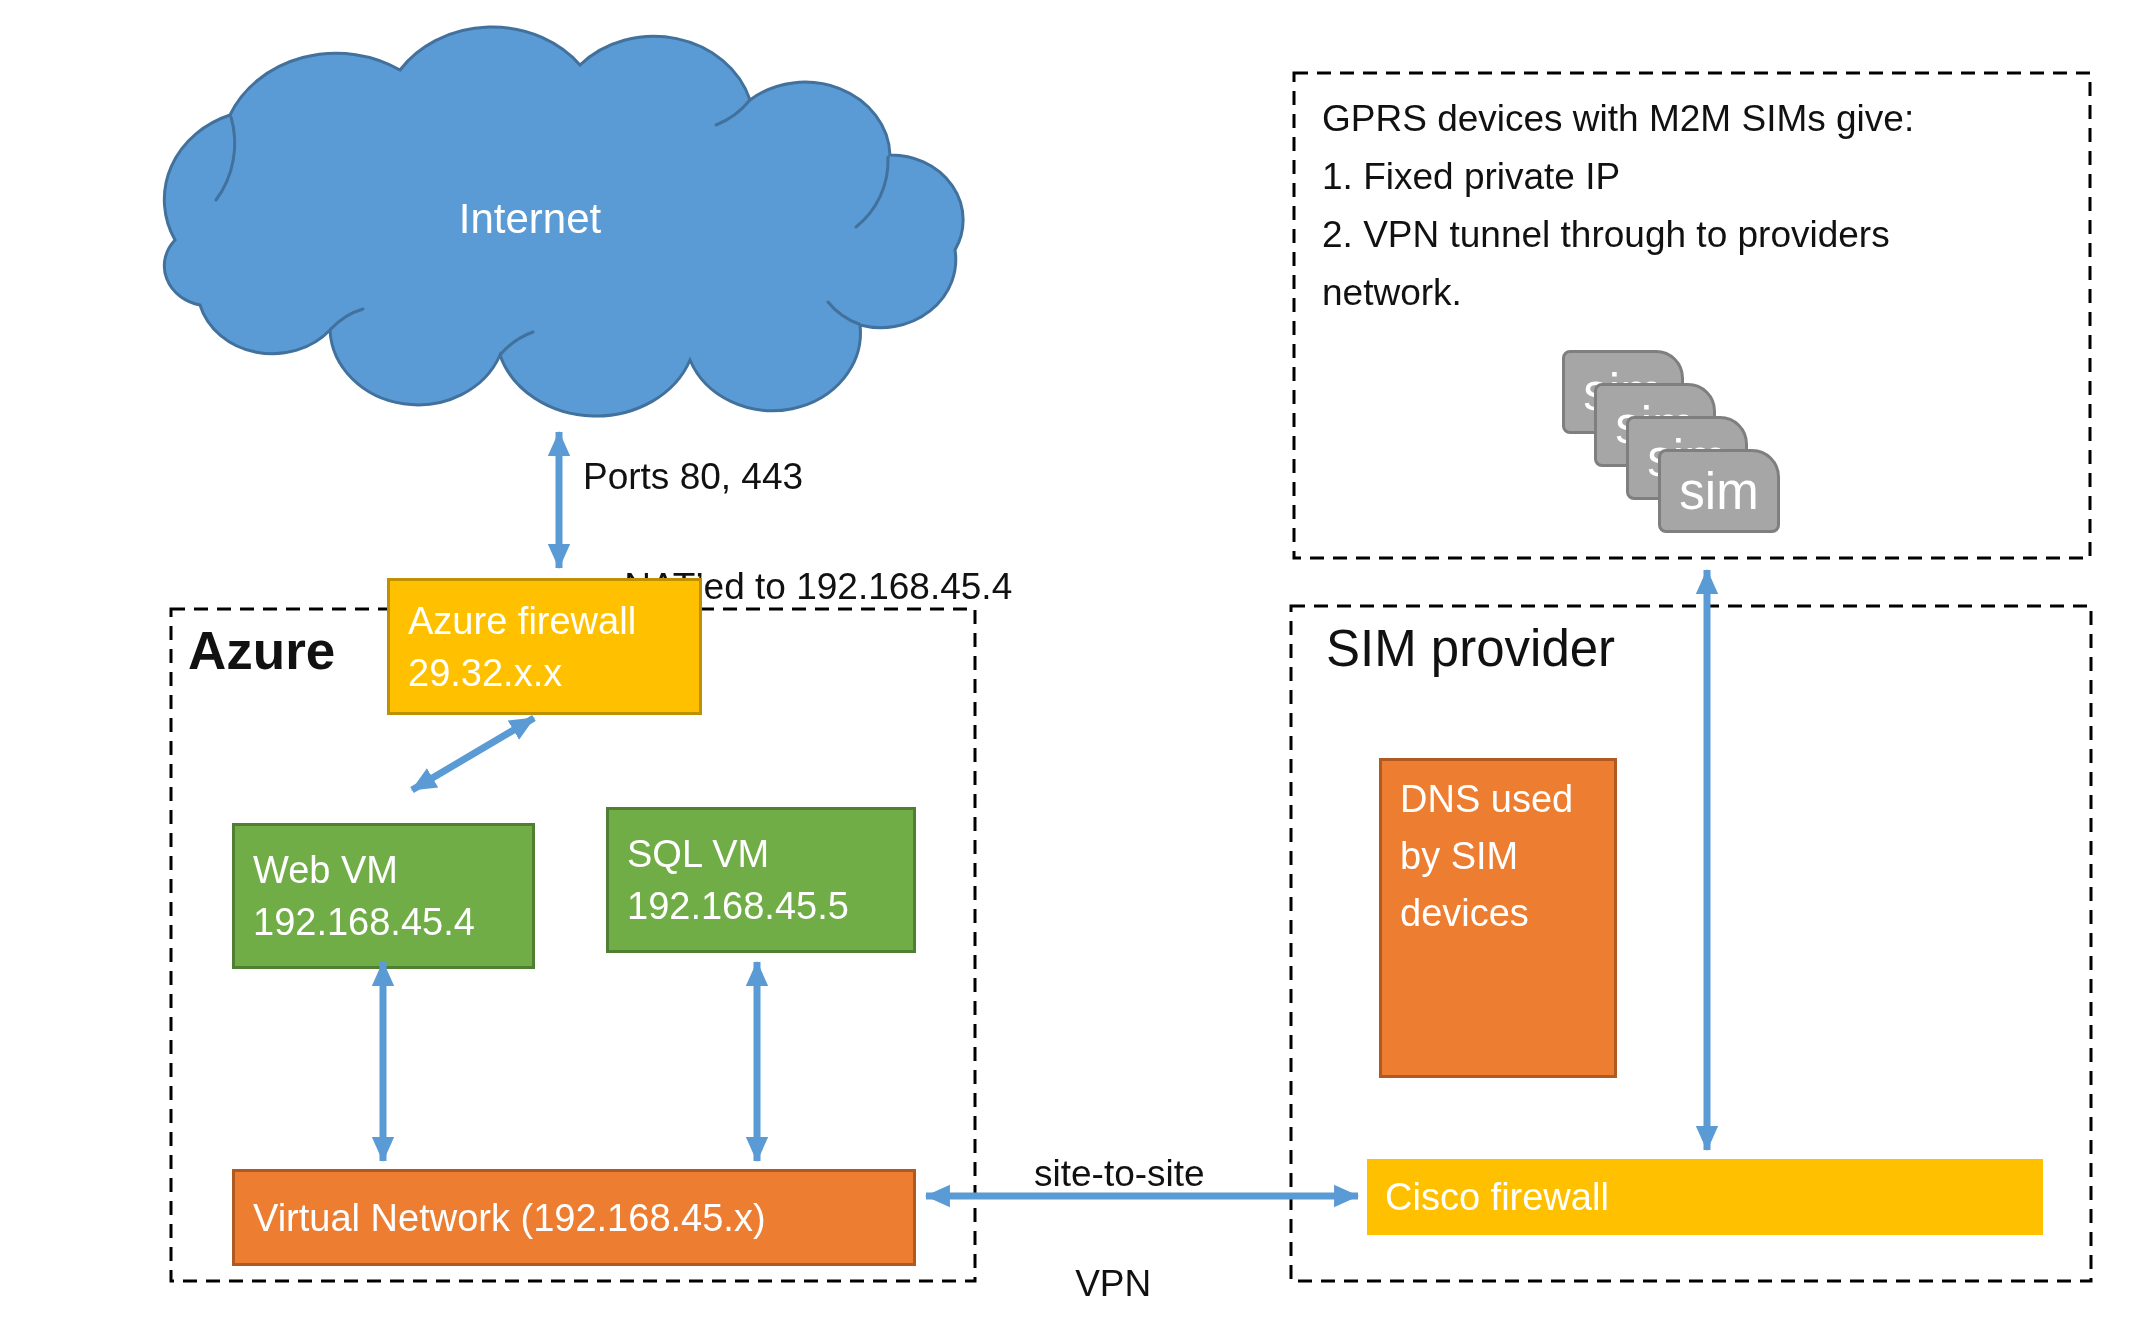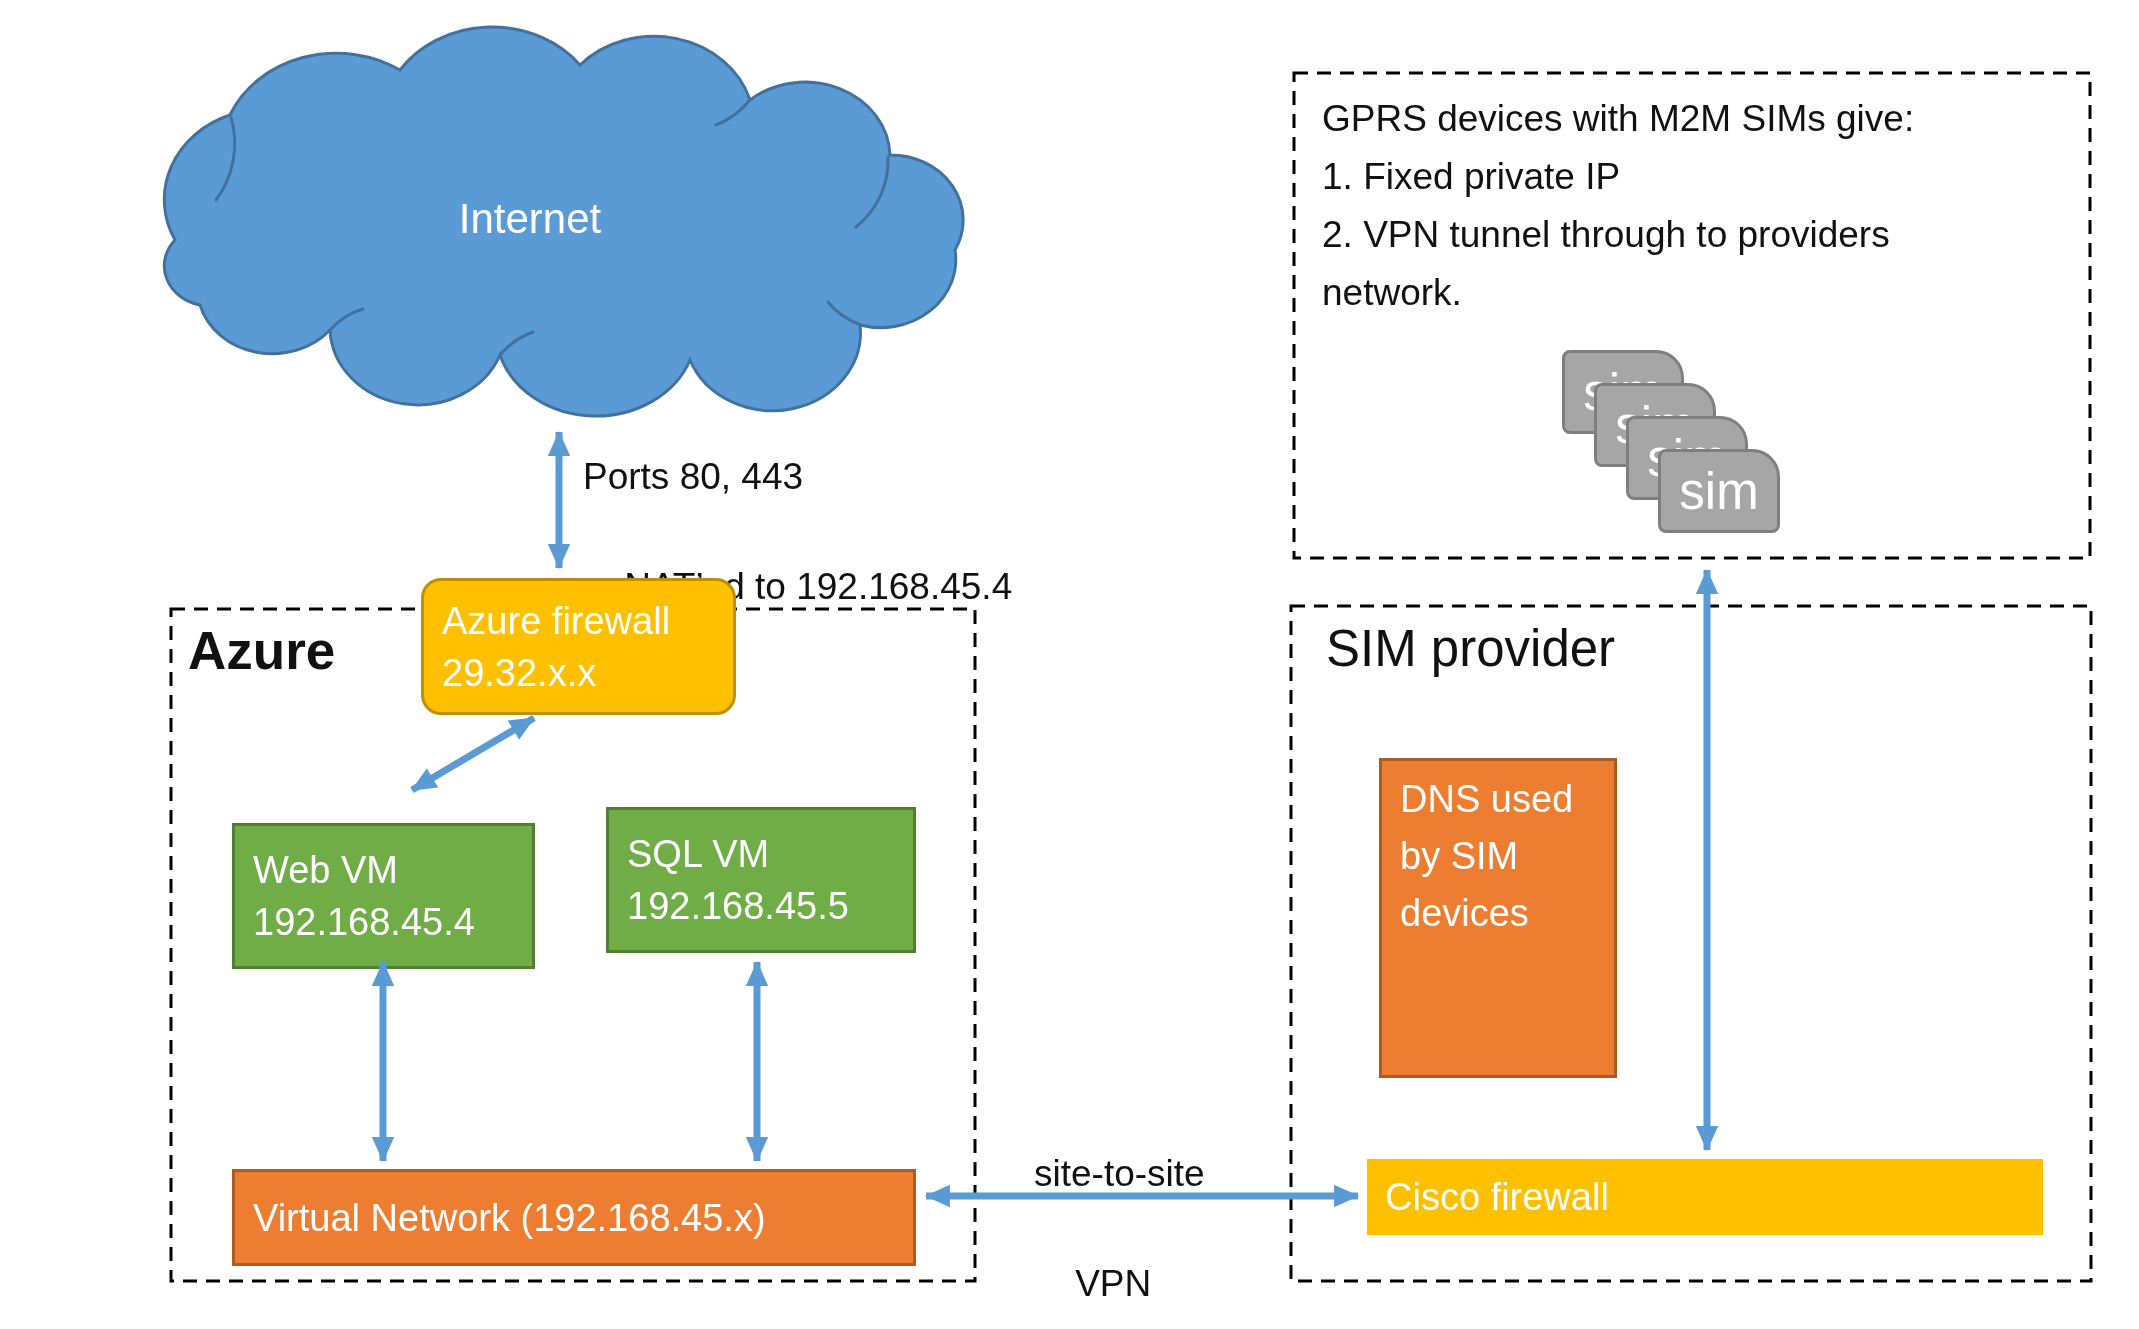--- a/index.html
+++ b/index.html
@@ -82,21 +82,21 @@
   </svg>
 
   <div class="internet-label">Internet</div>
 
   <div class="lbl abs" style="left:583px;top:443px;margin-top:6px;"><span>Ports 80, 443</span><br>
     <span>NAT’ed to 192.168.45.4</span>
   </div>
 
   <div class="lbl abs" style="left:188px;top:623px;font-size:53px;font-weight:bold;">Azure</div>
 
-  <div class="box yellow" style="left:421px;top:578px;width:315px;height:137px;border-radius:20px;">
+  <div class="box yellow" style="left:387px;top:578px;width:315px;height:137px;">
     <span>Azure firewall</span>
     <span>29.32.x.x</span>
   </div>
 
   <div class="box green" style="left:232px;top:807px;width:303px;height:146px;margin-top:16px;">
     <span>Web VM</span>
     <span>192.168.45.4</span>
   </div>
 
   <div class="box green" style="left:606px;top:807px;width:310px;height:146px;">

